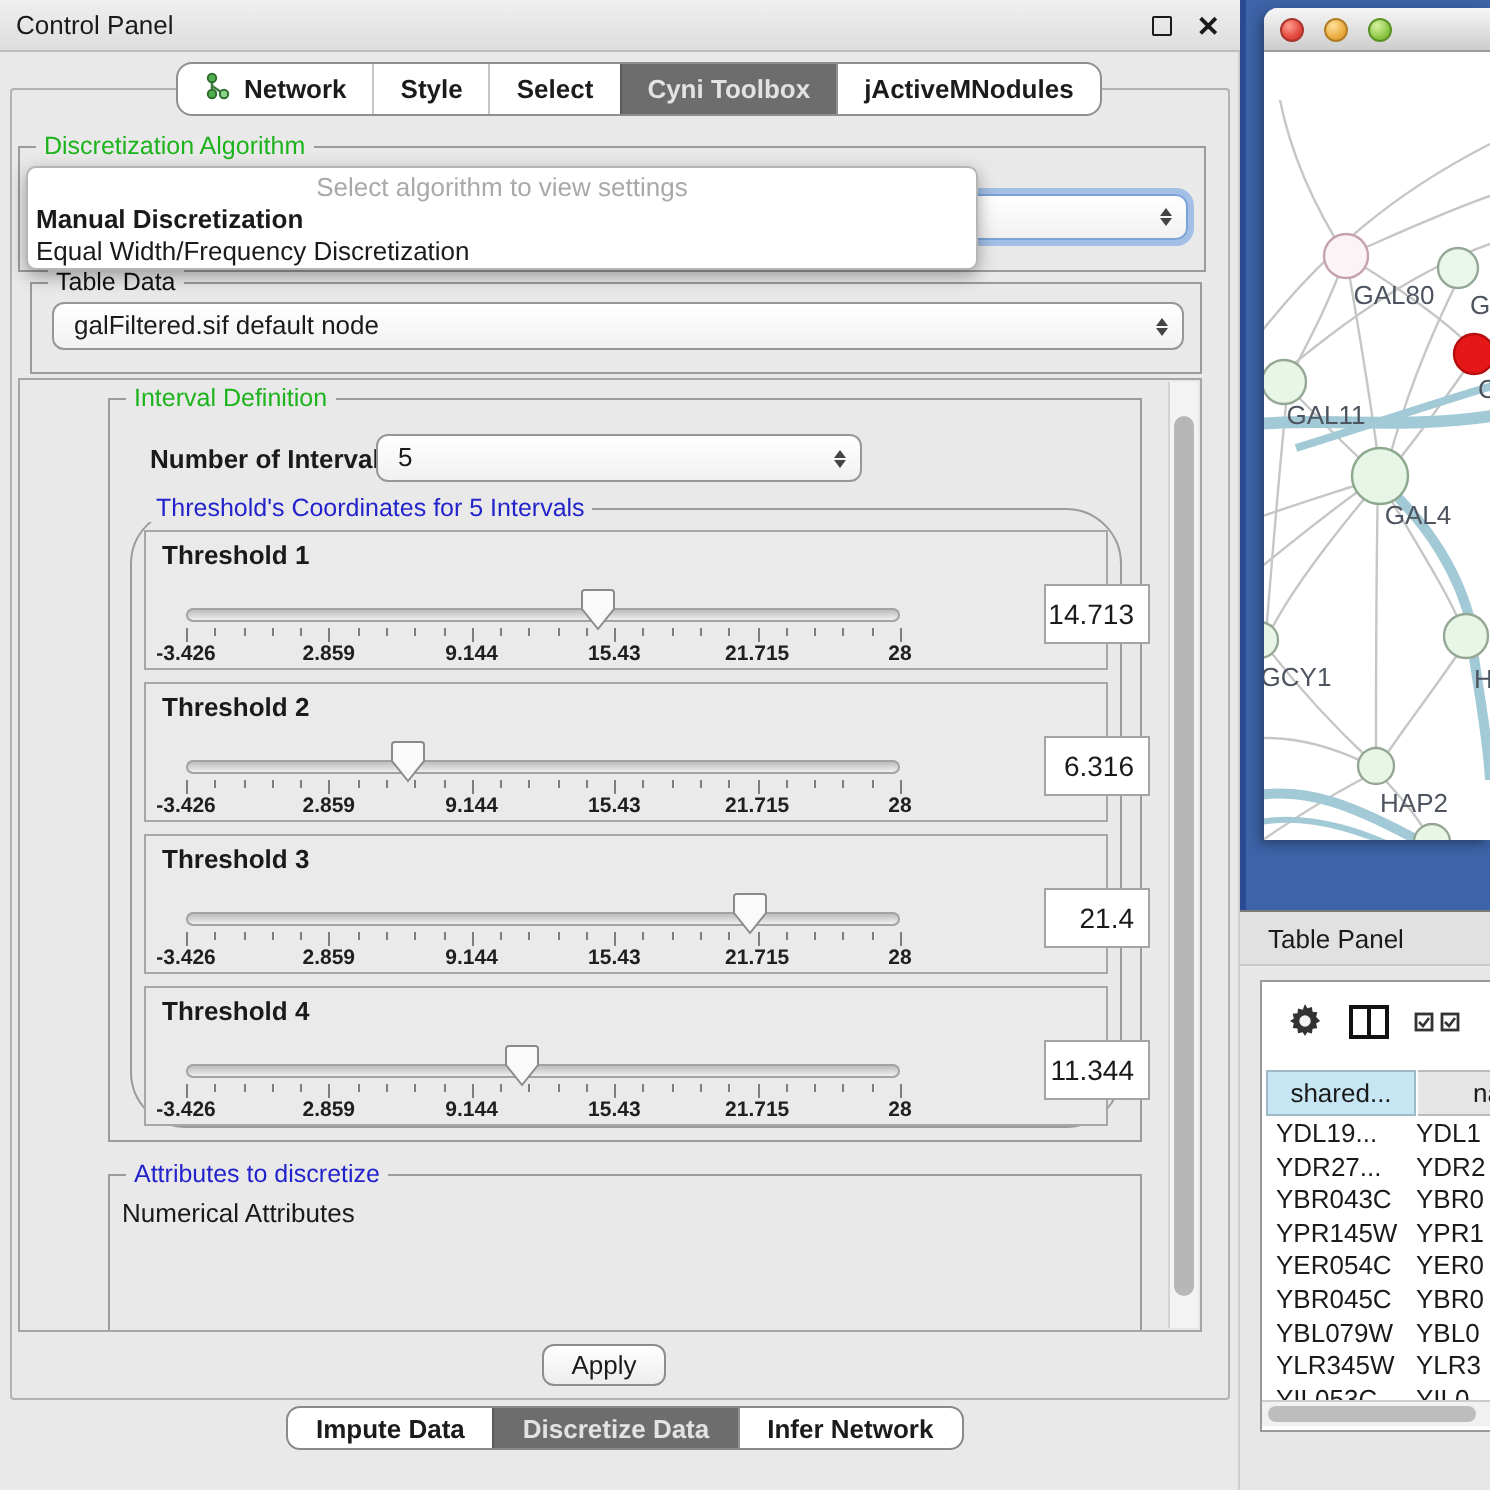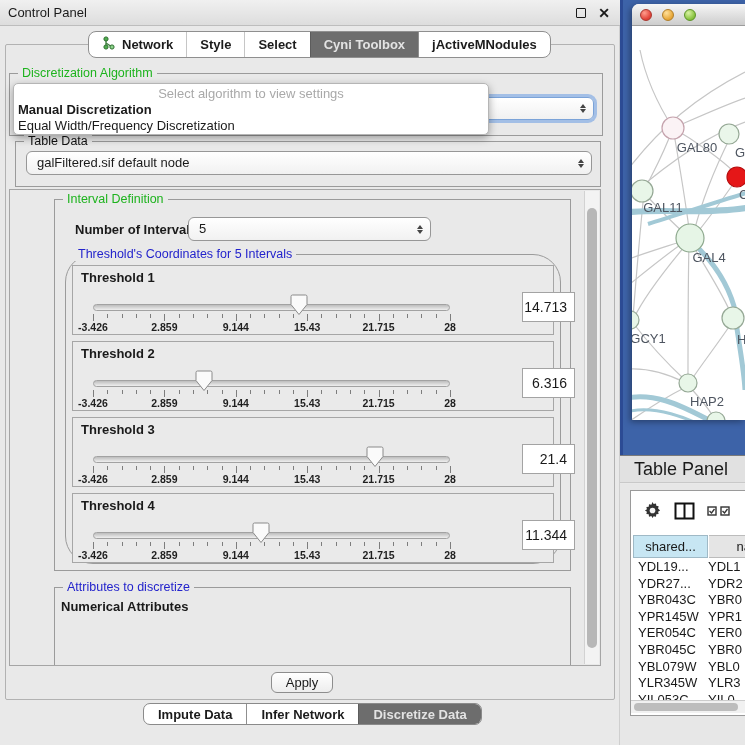--- a/index.html
+++ b/index.html
@@ -69,21 +69,21 @@
   .thumb-svg { position:absolute; top:28px; width:18px; height:22px; }
   .ticks { position:absolute; left:0; top:48px; height:8px; width:100%; }
   .ticks i { position:absolute; width:1px; height:4px; background:#7d7d7d; }
   .ticks i.major { height:7px; }
   .tick-labels { position:absolute; left:0; top:55px; width:100%; height:12px; }
   .tick-labels span { position:absolute; transform:translateX(-50%); font-size:10.5px; font-weight:bold; color:#1f1f1f; white-space:nowrap; }
   .thr-value { position:absolute; left:402px; top:26px; width:53px; height:30px; background:#ffffff; border:1px solid #a3a3a3;
                font-size:14px; text-align:right; line-height:28px; padding-right:7px;margin-left:47px; }
 
   #attr-group { left:44px; top:397px; width:517px; height:100px; }
-  #attr-sub { position:absolute; left:6px; top:11px; font-size:13px; font-weight:bold; }
+  #attr-sub { position:absolute; left:6px; top:11px; font-size:13px; font-weight:normal; }
   #attr-list { position:absolute; left:13px; top:31px; width:446px; height:70px; background:#ffffff; border:1px solid #a8a8a8; overflow:hidden; }
   #attr-list .item { font-size:13px; line-height:16px; padding-left:12px; white-space:nowrap; }
   #attr-list .lt { position:absolute; right:0; top:0; bottom:0; width:14px; background:#f0f0f0; border-left:1px solid #d5d5d5; }
   #attr-list .lt .thumb { position:absolute; left:2px; top:3px; width:9px; height:42px; background:#b5b5b5; border-radius:5px; }
 
   #apply-btn { position:absolute; left:265px; top:627px; width:62px; height:21px;
                background:linear-gradient(#ffffff,#ededed); border:1px solid #8d8d8d; border-radius:6px;
                font-size:13px; text-align:center; line-height:19px; }
 
   .bottom-tabs { position:absolute; left:143px; top:703px; height:22px; display:flex; z-index:4;
@@ -99,21 +99,21 @@
   #net-titlebar { position:absolute; left:0; top:0; width:100%; height:22px;
                   background:linear-gradient(#f6f6f6,#cdcdcd); border-bottom:1px solid #9c9c9c; }
   .light { position:absolute; top:5px; width:12px; height:12px; border-radius:50%; }
   .light.red    { left:8px;  background:radial-gradient(circle at 35% 30%, #ff9d8d, #e2443a 65%, #c43a30); border:1px solid #a8362e; }
   .light.yellow { left:30px; background:radial-gradient(circle at 35% 30%, #ffe09a, #e8a93b 65%, #cf8f2e); border:1px solid #b07d28; }
   .light.green  { left:52px; background:radial-gradient(circle at 35% 30%, #d9f2a4, #8ac441 65%, #6da832); border:1px solid #5c9327; }
   #net-svg { position:absolute; left:0; top:22px; }
 
   #tp-titlebar { position:absolute; left:0; top:455px; width:125px; height:28px; background:#e1e1e1;
                  border-top:1px solid #7a7a7a; border-bottom:1px solid #c9c9c9;
-                 font-size:18px; line-height:27px; padding-left:14px; }
+                 font-size:13px; line-height:27px; padding-left:14px; }
   #tp-body { position:absolute; left:0; top:484px; width:125px; height:261px; background:#e7e7e7; }
   #tp-table { position:absolute; left:10px; top:6px; width:115px; height:226px; background:#ffffff;
               border:1px solid #9a9a9a; border-right:none; }
   #tp-toolbar { position:absolute; left:0; top:0; width:100%; height:40px; }
   #tp-gear { position:absolute; left:13px; top:11px; }
   #tp-col  { position:absolute; left:43px; top:11px; }
   #tp-checks { position:absolute; left:76px; top:15px; display:flex; gap:3px; }
   .hdr { position:absolute; top:44px; height:23px; font-size:13px; text-align:center; line-height:22px; overflow:hidden; white-space:nowrap; }
   #hdr-1 { left:2px; width:75px; background:#c7e6f3; border:1px solid #9fb9c6; }
   #hdr-2 { left:78px; width:45px; background:#e5e5e5; border:1px solid #bcbcbc; border-left:none; text-align:right; padding-right:2px; }
@@ -409,25 +409,25 @@
         </div>
       </div>
 
       <div id="apply-btn">Apply</div>
     </div>
 
     <div class="bottom-tabs">
       <div class="cp-tab">
         <span>Impute Data</span>
       </div>
+      <div class="cp-tab selected">
+        <span>Discretize Data</span>
+      </div>
       <div class="cp-tab after-selected">
         <span>Infer Network</span>
-      </div>
-      <div class="cp-tab selected">
-        <span>Discretize Data</span>
       </div>
     </div>
   </section>
 
   <section id="right-panel">
     <div id="desktop">
       <div id="net-window">
         <div id="net-titlebar">
           <span class="light red"></span>
           <span class="light yellow"></span>

